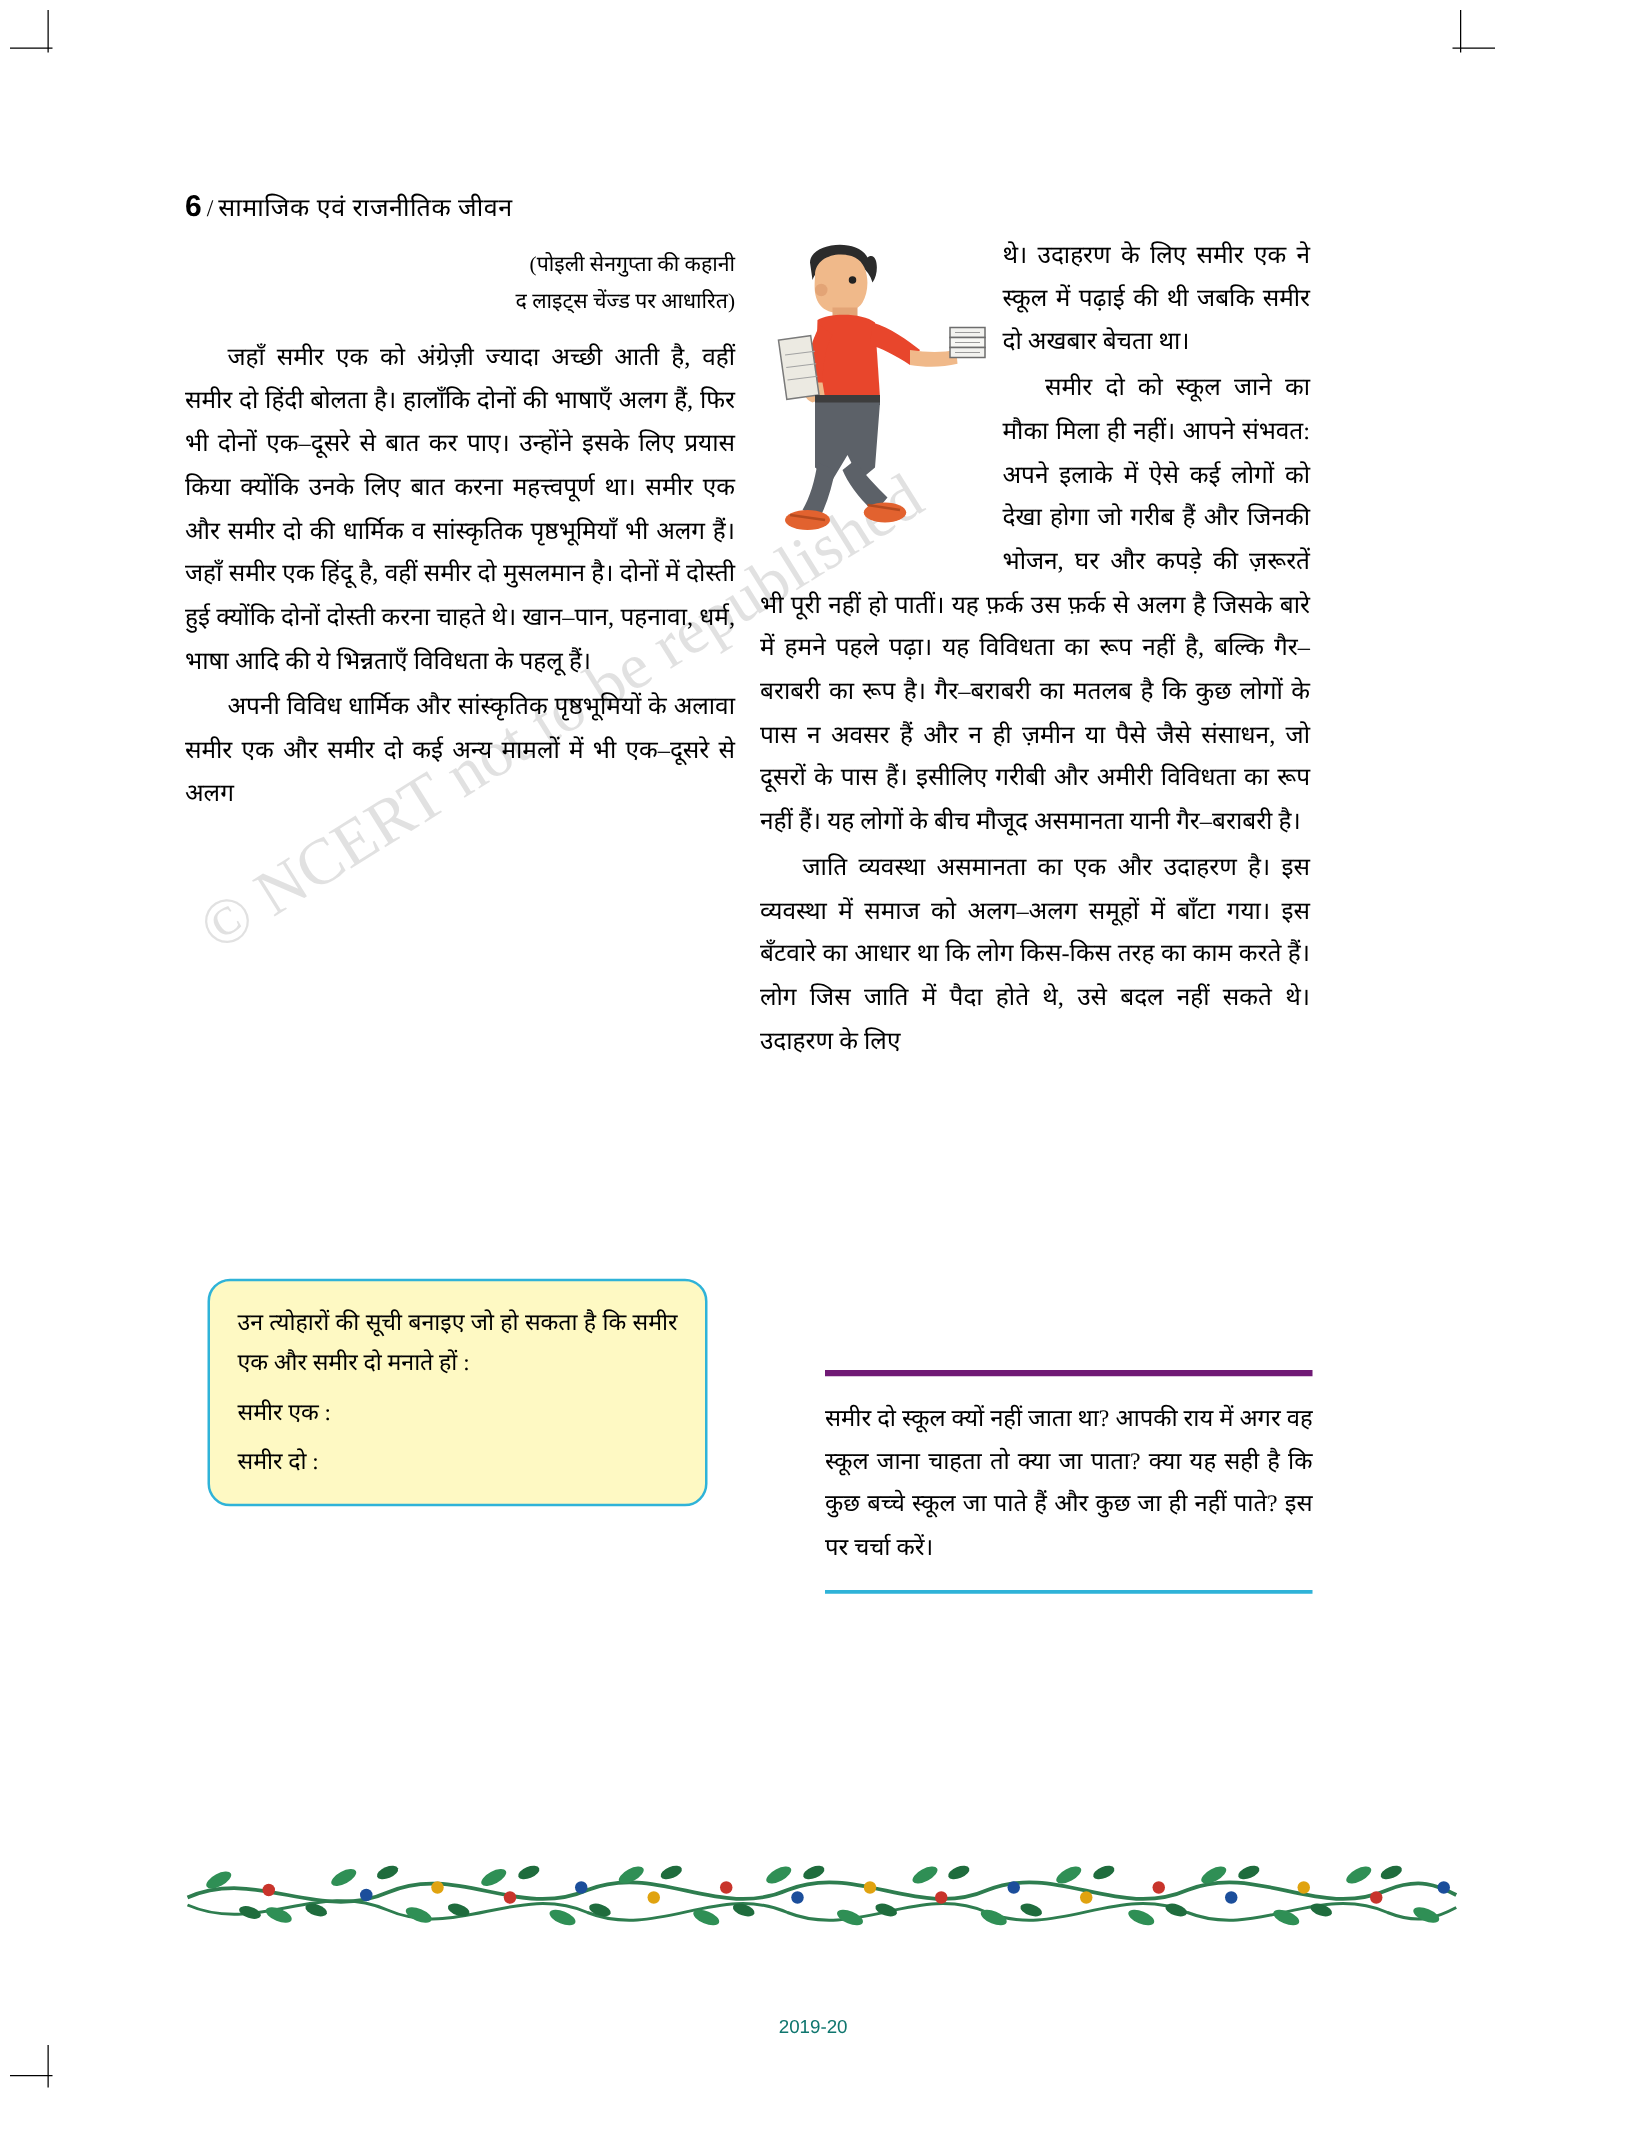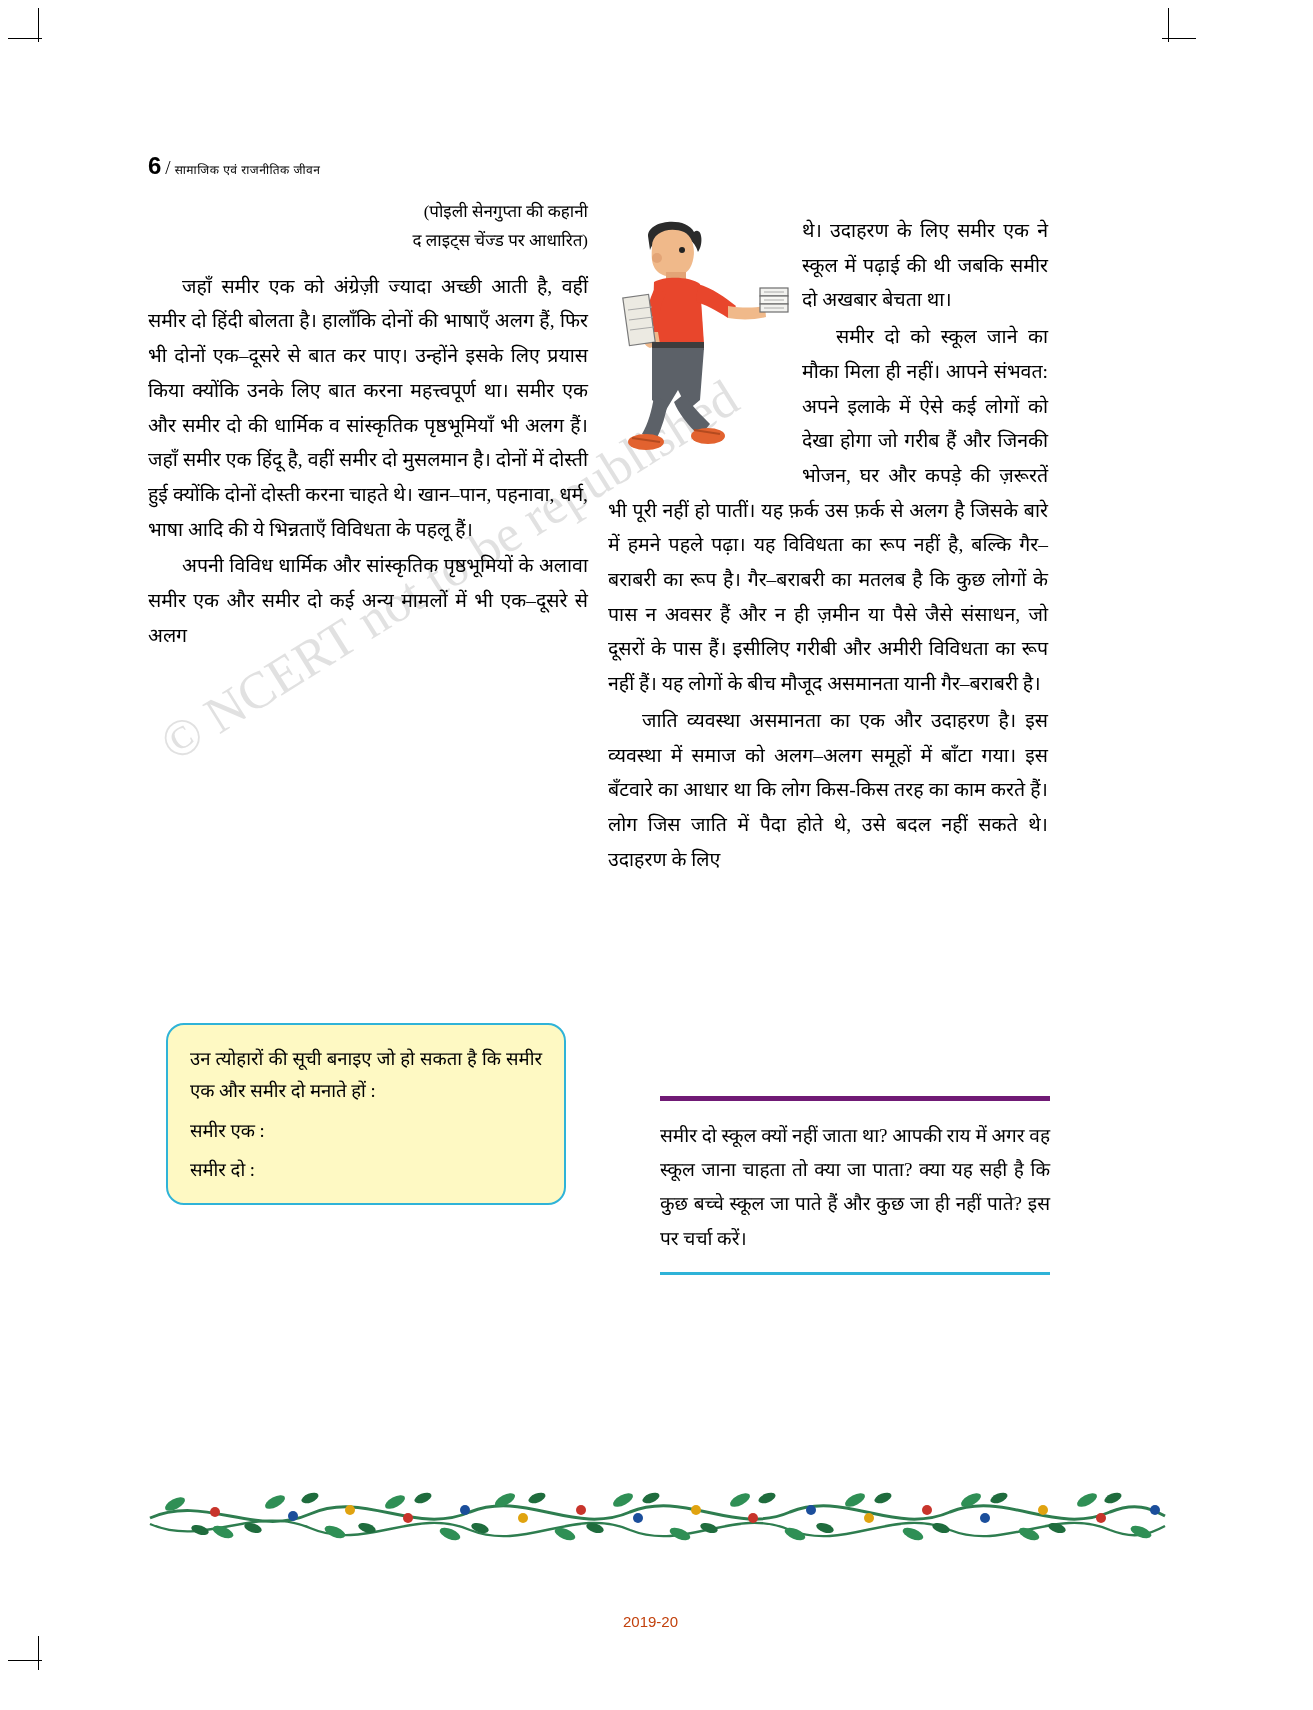--- a/index.html
+++ b/index.html
@@ -36,43 +36,43 @@
   .header .pageno {
     font-size: 24px;
     font-weight: bold;
     font-family: "Liberation Sans", sans-serif;
   }
   .header .slash {
     font-size: 19px;
     padding: 0 4px;
   }
   .header .htitle {
-    font-family: Liberation Sans, sans-serif;
-    font-size: 12px;
+    font-family: Liberation Serif, serif;
+    font-size: 20px;
     letter-spacing: 0.5px;
     text-align: right;
   }
 
   
   .col {
     position: absolute;
     font-size: 19.5px;
     line-height: 1.78;
     color: #000;
     text-align: justify;
     text-justify: inter-word;
   }
   .col-left {
     left: 148px;
     top: 198px;
     width: 440px;
   }
   .col-right {
     left: 608px;
-    top: 214px;
+    top: 188px;
     width: 440px;
   }
   p {
     margin: 0 0 2px 0;
   }
   p.indent { text-indent: 34px; }
   .block-ital {
     font-style: italic;
     text-align: justify;
   }
@@ -134,21 +134,21 @@
     height: 72px;
   }
   .footer-year {
     position: absolute;
     left: 0;
     top: 1613px;
     width: 1301px;
     text-align: center;
     font-family: "Liberation Sans", sans-serif;
     font-size: 15px;
-    color: #c2410c;
+    color: #0f766e;
   }
 
   
   .watermark {
     position: absolute;
     left: 250px;
     top: 480px;
     width: 760px;
     height: 760px;
     pointer-events: none;

